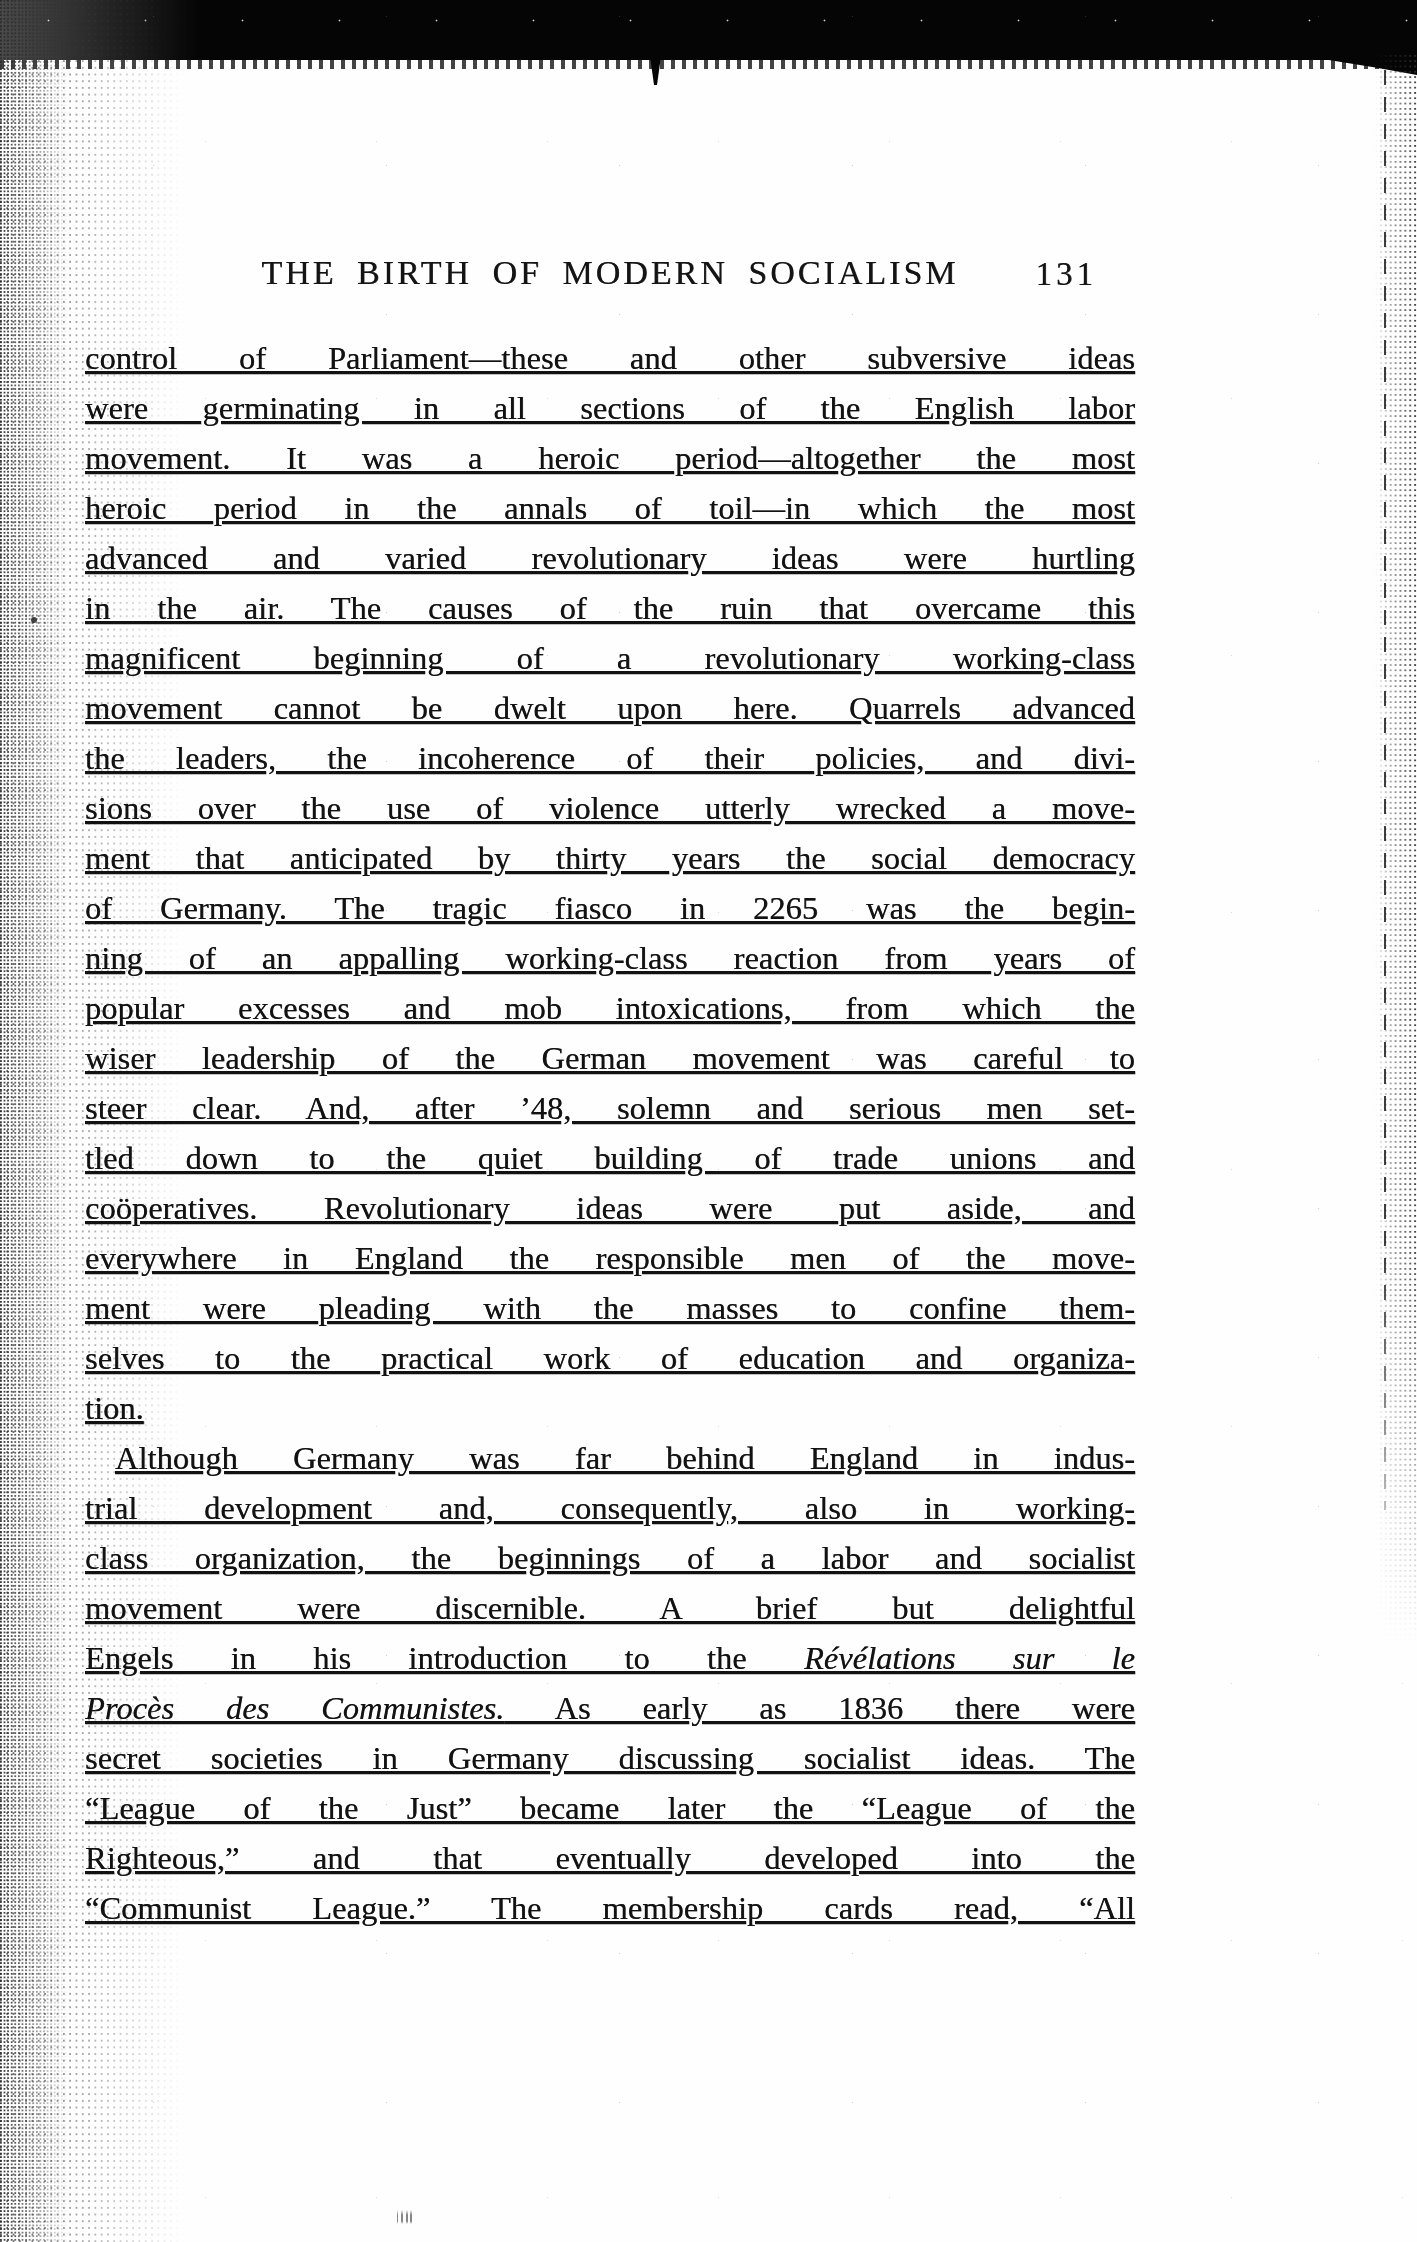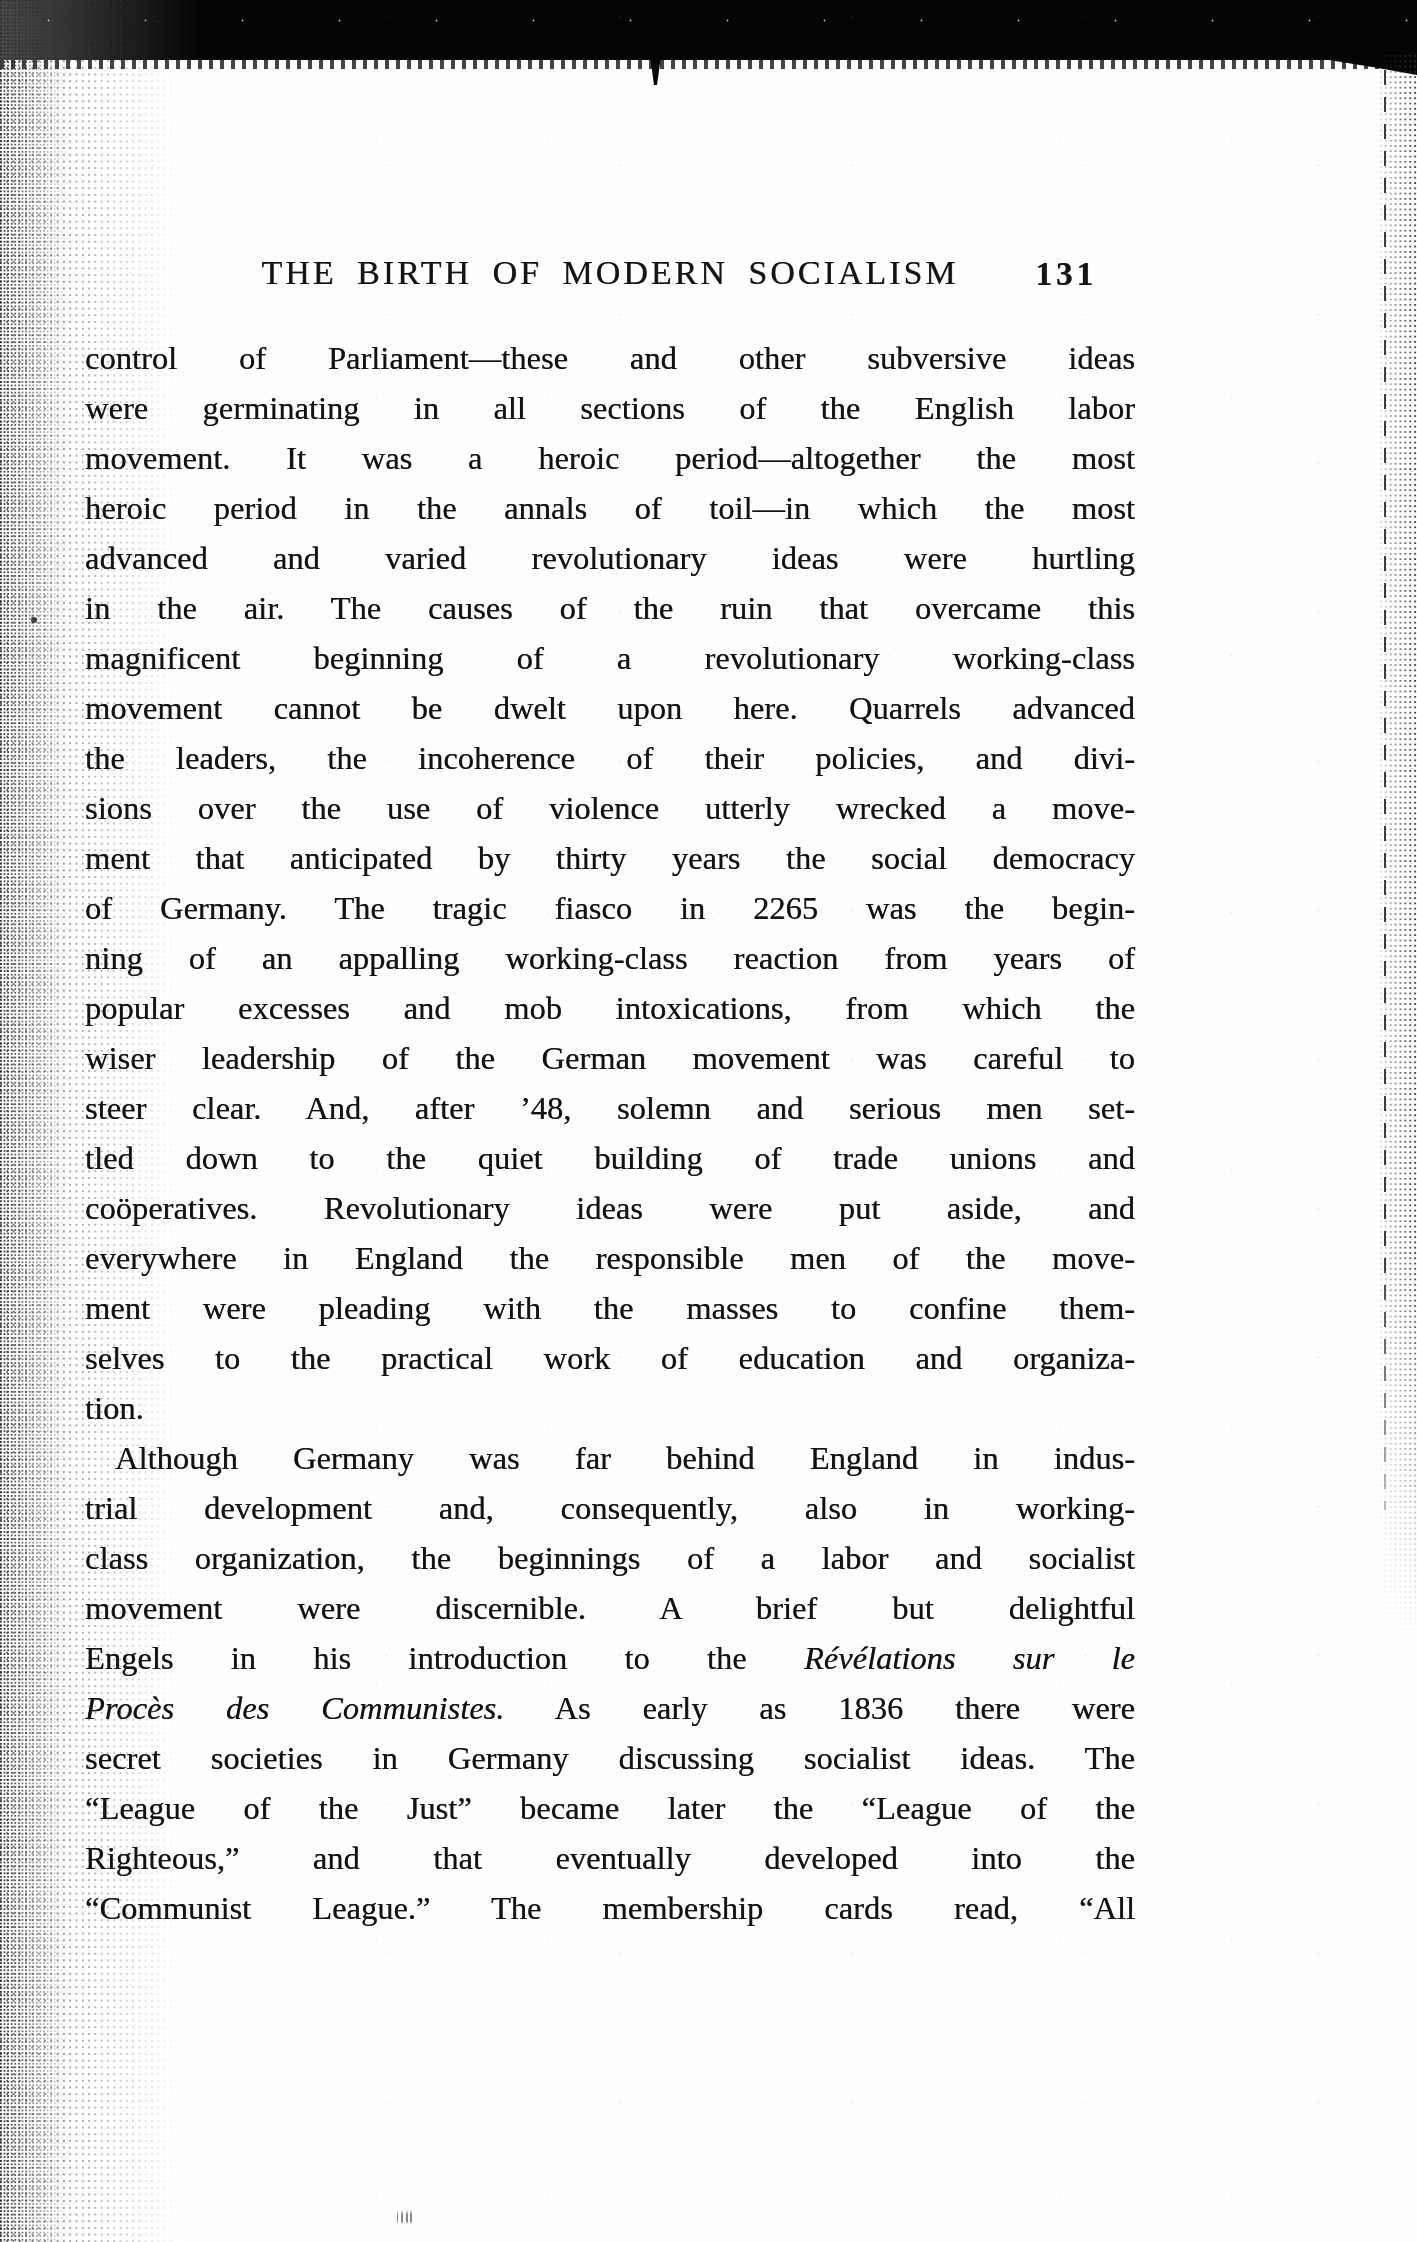--- a/index.html
+++ b/index.html
@@ -75,32 +75,32 @@
   
   .header{
     position:absolute;top:252px;left:85px;width:1050px;height:44px;
     font-size:34px;line-height:42px;color:#141414;text-align:center;
     letter-spacing:3px;word-spacing:9px;
     text-shadow:.4px .4px .5px rgba(0,0,0,.65);
   }
   .pagenum{
     position:absolute;right:38px;top:1px;letter-spacing:4px;word-spacing:normal;
     font-size:33px;
-    font-weight:bold;
   }
   
   .body-text{
     position:absolute;top:333px;left:85px;width:1050px;
     font-size:32.5px;color:#121212;
     text-shadow:.35px .35px .45px rgba(0,0,0,.7);
   }
   .ln{
     height:50px;line-height:50px;white-space:nowrap;
     text-align:justify;text-align-last:justify;text-justify:inter-word;
     overflow:visible;
+    text-decoration:underline;
   }
   .ln{white-space:normal;}
   .ln-left{text-align:left;text-align-last:left;}
   .ln-indent{text-indent:30px;}
   .ln i{font-style:italic;}
   
   .margin-dot{
     position:absolute;left:31px;top:617px;width:6px;height:6px;border-radius:50%;
     background:#222;opacity:.85;
   }

